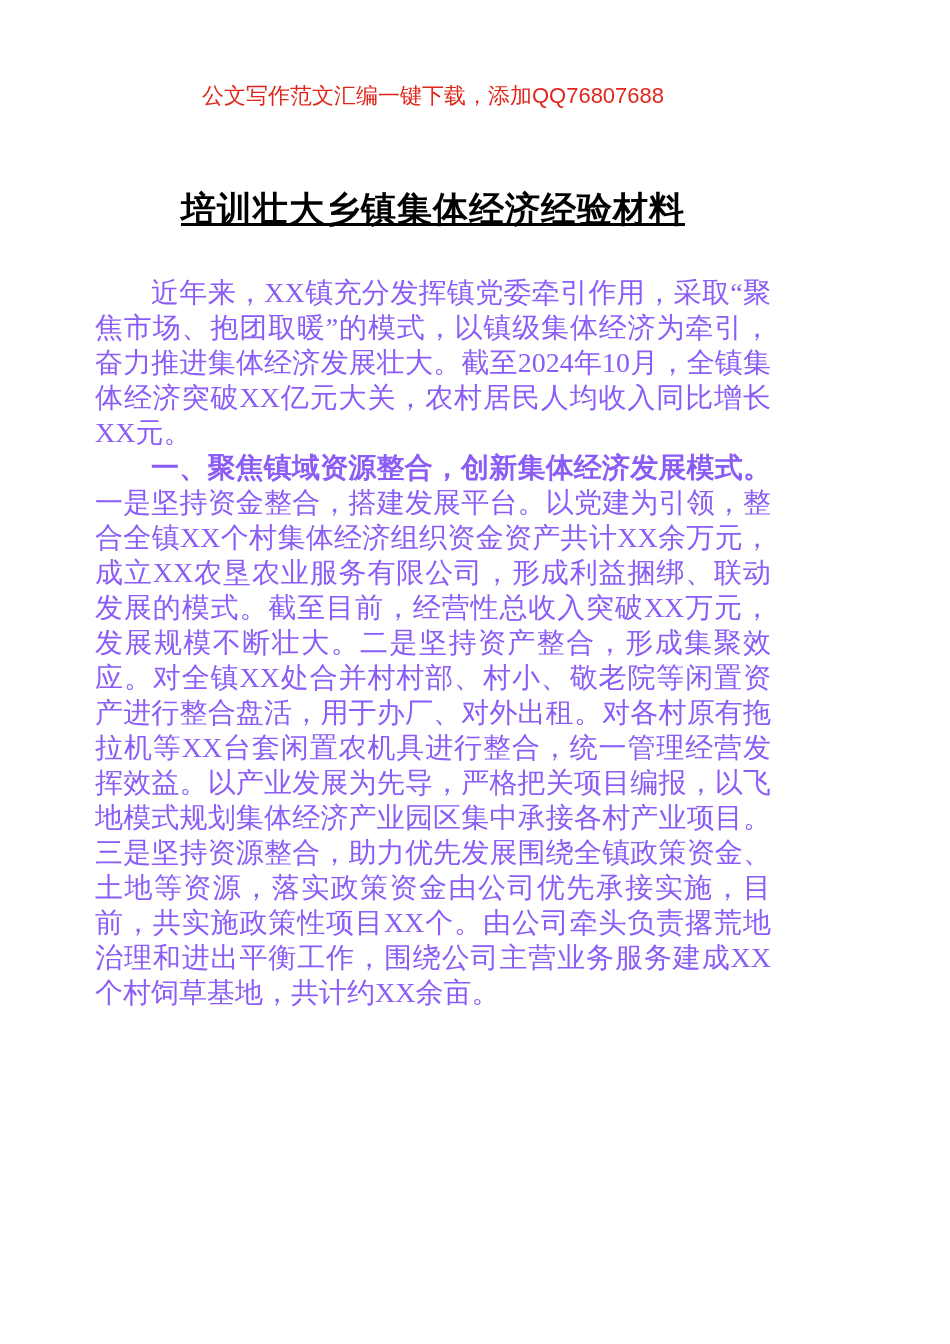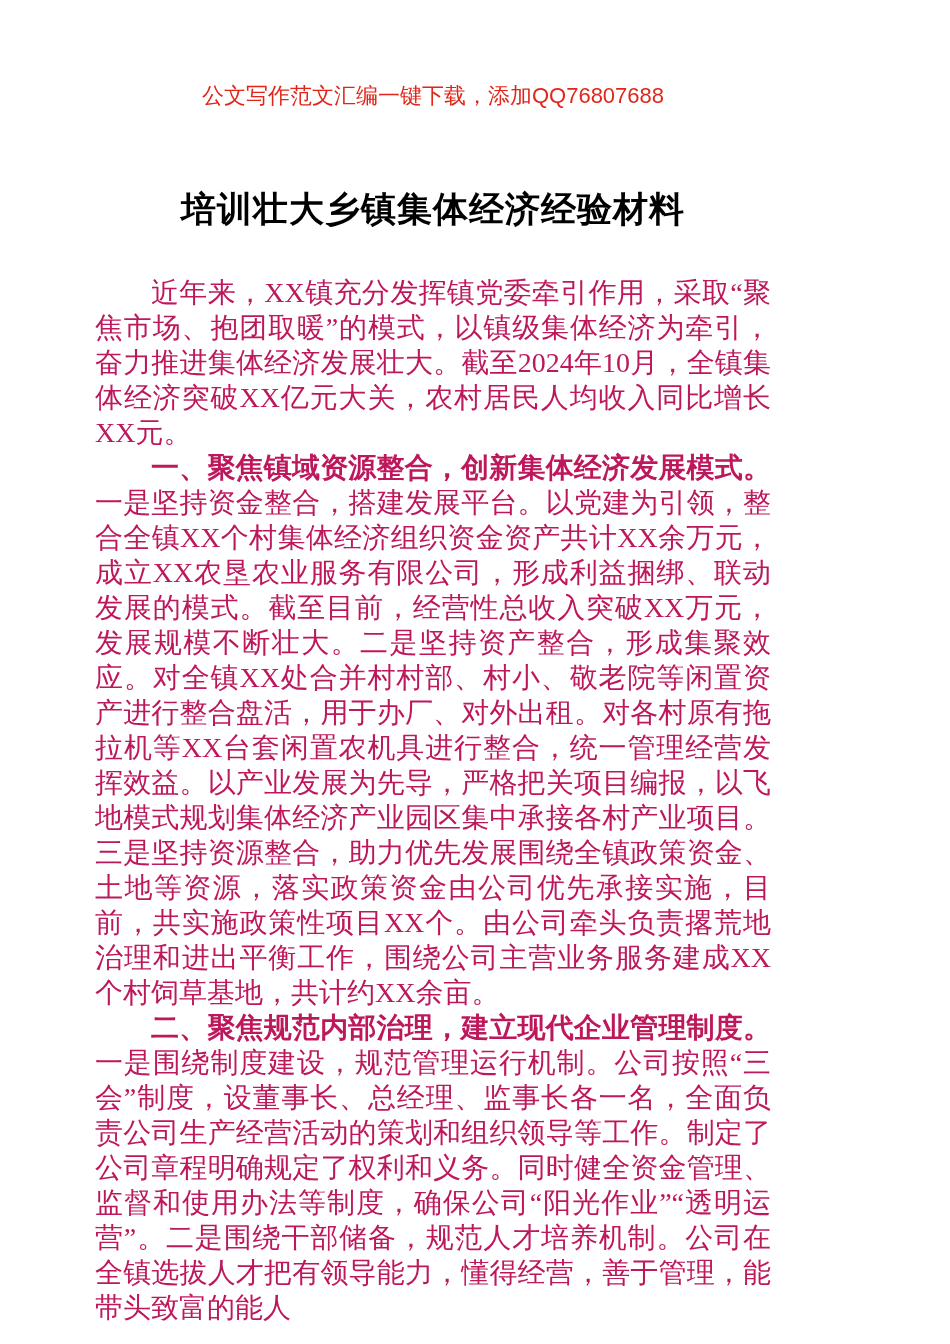--- a/index.html
+++ b/index.html
@@ -26,29 +26,30 @@
   }
   .doc-title {
     margin-top: 77px;
     text-align: center;
     font-family: "Liberation Sans", "DejaVu Sans", sans-serif;
     font-size: 35px;
     line-height: 48px;
     font-weight: 700;
     color: #000000;
     letter-spacing: 1px;
+    text-decoration: underline;
   }
   .doc-body {
     width: 676px;
     margin: 42px auto 17px auto;
     font-family: "Liberation Serif", "DejaVu Serif", serif;
     font-size: 28px;
     line-height: 35px;
     text-align: justify;
-    color: #be185d;
+    color: #8b5cf6;
   }
   .para {
     margin: 0;
     padding: 0;
     text-indent: 2em;
     word-break: break-all;
   }
   .section-head {
     font-family: Liberation Serif, serif;
     font-weight: 700;
@@ -62,16 +63,15 @@
   <div class="banner">公文写作范文汇编一键下载，添加QQ76807688</div>
 
   <div class="doc-title">培训壮大乡镇集体经济经验材料</div>
 
   <div class="doc-body">
 
     <p class="para"><span>近年来，XX镇充分发挥镇党委牵引作用，采取“聚焦市场、抱团取暖”的模式，以镇级集体经济为牵引，奋力推进集体经济发展壮大。截至2024年10月，全镇集体经济突破XX亿元大关，农村居民人均收入同比增长XX元。</span></p>
 
     <p class="para"><span class="section-head">一、聚焦镇域资源整合，创新集体经济发展模式。</span><span>一是坚持资金整合，搭建发展平台。以党建为引领，整合全镇XX个村集体经济组织资金资产共计XX余万元，成立XX农垦农业服务有限公司，形成利益捆绑、联动发展的模式。截至目前，经营性总收入突破XX万元，发展规模不断壮大。二是坚持资产整合，形成集聚效应。对全镇XX处合并村村部、村小、敬老院等闲置资产进行整合盘活，用于办厂、对外出租。对各村原有拖拉机等XX台套闲置农机具进行整合，统一管理经营发挥效益。以产业发展为先导，严格把关项目编报，以飞地模式规划集体经济产业园区集中承接各村产业项目。三是坚持资源整合，助力优先发展围绕全镇政策资金、土地等资源，落实政策资金由公司优先承接实施，目前，共实施政策性项目XX个。由公司牵头负责撂荒地治理和进出平衡工作，围绕公司主营业务服务建成XX个村饲草基地，共计约XX余亩。</span></p>
 
-    <p class="para"><span class="section-head">二、聚焦规范内部治理，建立现代企业管理制度。</span><span>一是围绕制度建设，规范管理运行机制。公司按照“三会”制度，设董事长、总经理、监事长各一名，全面负责公司生产经营活动的策划和组织领导等工作。制定了公司章程明确规定了权利和义务。同时健全资金管理、监督和使用办法等制度，确保公司“阳光作业”“透明运营”。二是围绕干部储备，规范人才培养机制。公司在全镇选拔人才把有领导能力，懂得经营，善于管理，能带头致富的能人</span></p>
 
   </div>
 </div>
 
 </body></html>

